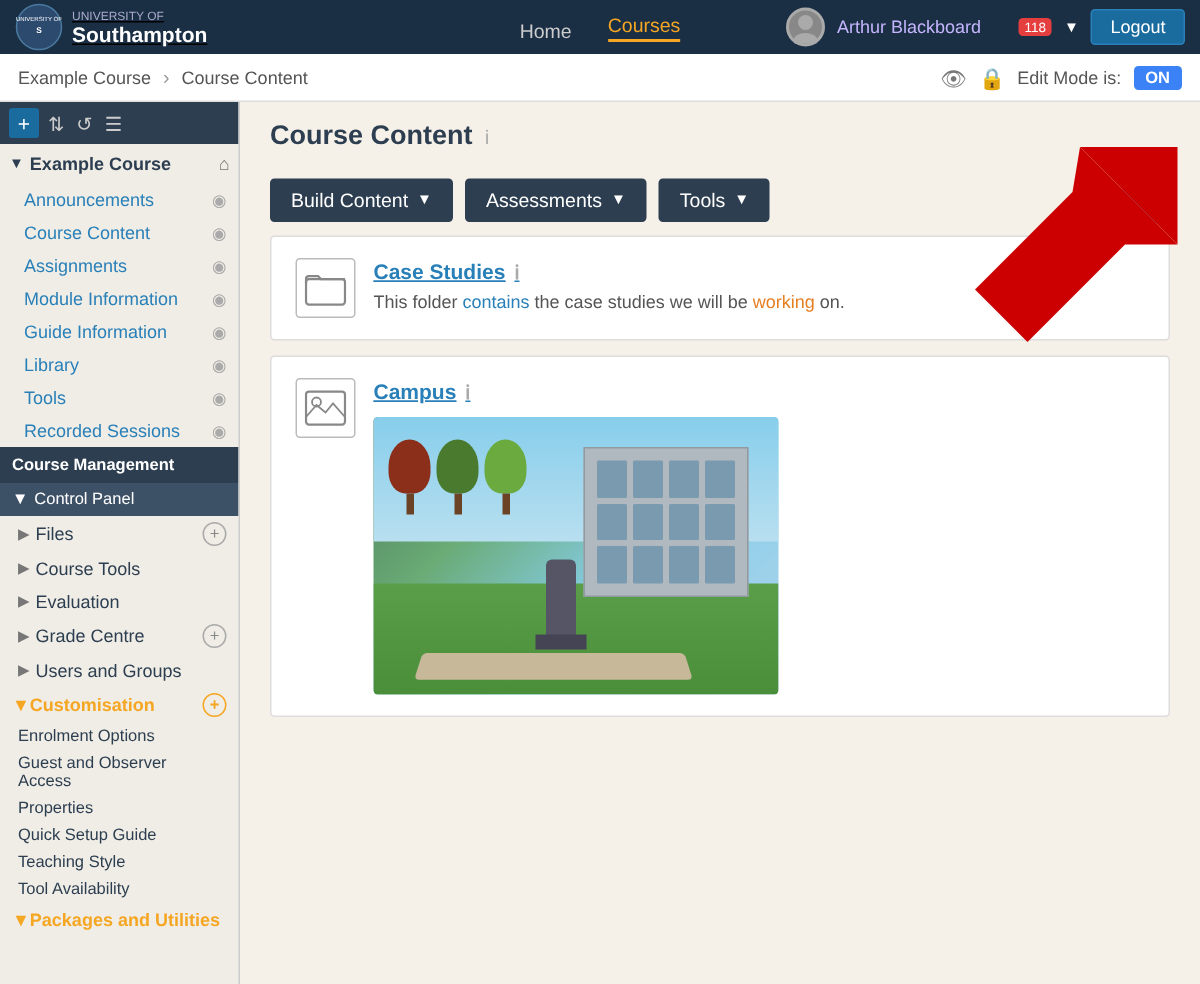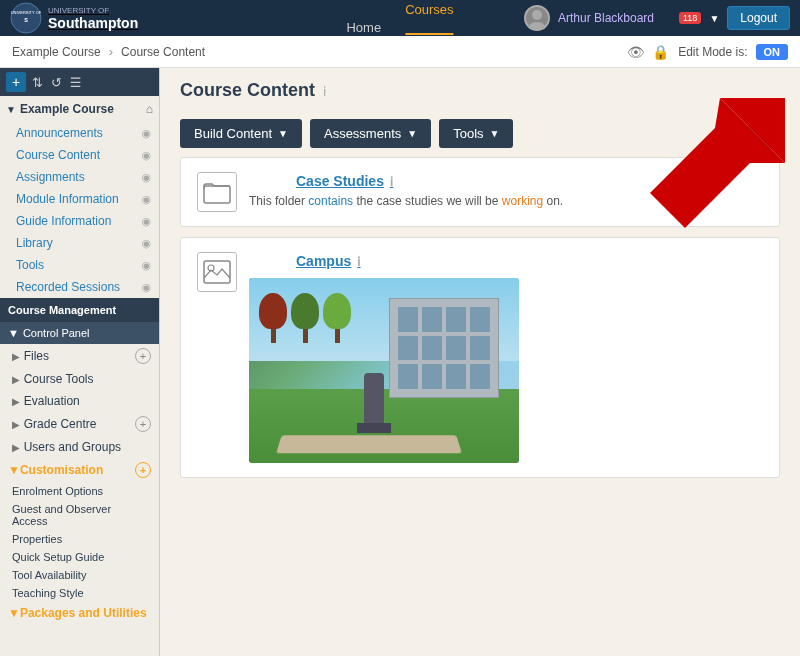--- a/index.html
+++ b/index.html
@@ -29,21 +29,21 @@
       transform: translateX(-50%);
     }
     .nav-link {
       color: #ccc;
       text-decoration: none;
       font-size: 13px;
     }
     .nav-link.active {
       color: #f5a623;
       border-bottom: 2px solid #f5a623;
-      padding-bottom: 16px;
+      padding-bottom: 2px;
     }
     .top-nav-right {
       display: flex;
       align-items: center;
       gap: 8px;
     }
     .user-avatar {
       width: 26px; height: 26px;
       border-radius: 50%;
       background: #888;
@@ -308,21 +308,20 @@
     }
     .item-info { flex: 1; }
     .item-title {
       color: #2980b9;
       text-decoration: underline;
       font-size: 14px;
       font-weight: bold;
       display: flex;
       align-items: center;
       gap: 6px;
-      margin-left: 47px;
     }
     .item-desc { color: #555; font-size: 12px; margin-top: 4px; }
 
     
     .campus-img-container {
       width: 270px;
       height: 185px;
       background: linear-gradient(135deg, #4a7c59 0%, #6aab76 30%, #87ceeb 60%, #b0d4e8 100%);
       border-radius: 3px;
       overflow: hidden;
@@ -563,22 +562,22 @@
     <div class="customisation-header">
       <span>▼</span>
       <span>Customisation</span>
       <div class="plus-circle" style="margin-left:auto;border-color:#f5a623;color:#f5a623;">+</div>
     </div>
 
     <div class="customisation-sub">Enrolment Options</div>
     <div class="customisation-sub">Guest and Observer Access</div>
     <div class="customisation-sub">Properties</div>
     <div class="customisation-sub">Quick Setup Guide</div>
+    <div class="customisation-sub">Teaching Style</div>
     <div class="customisation-sub">Tool Availability</div>
-    <div class="customisation-sub">Teaching Style</div>
 
     <div class="packages-header">
       <span>▼</span>
       <span>Packages and Utilities</span>
     </div>
 
   </div>
 
   <div class="main-content">
 

